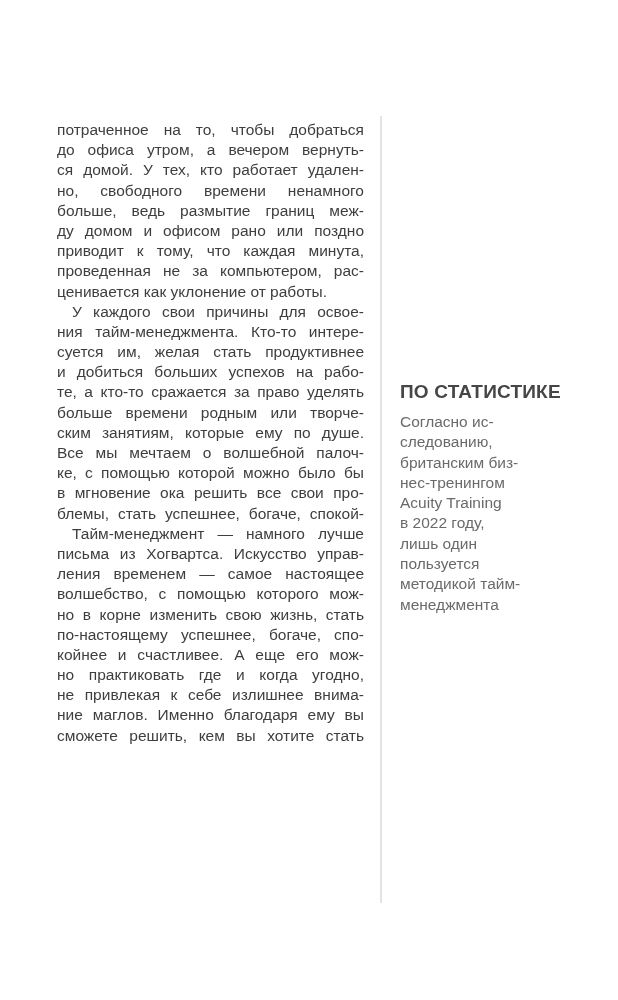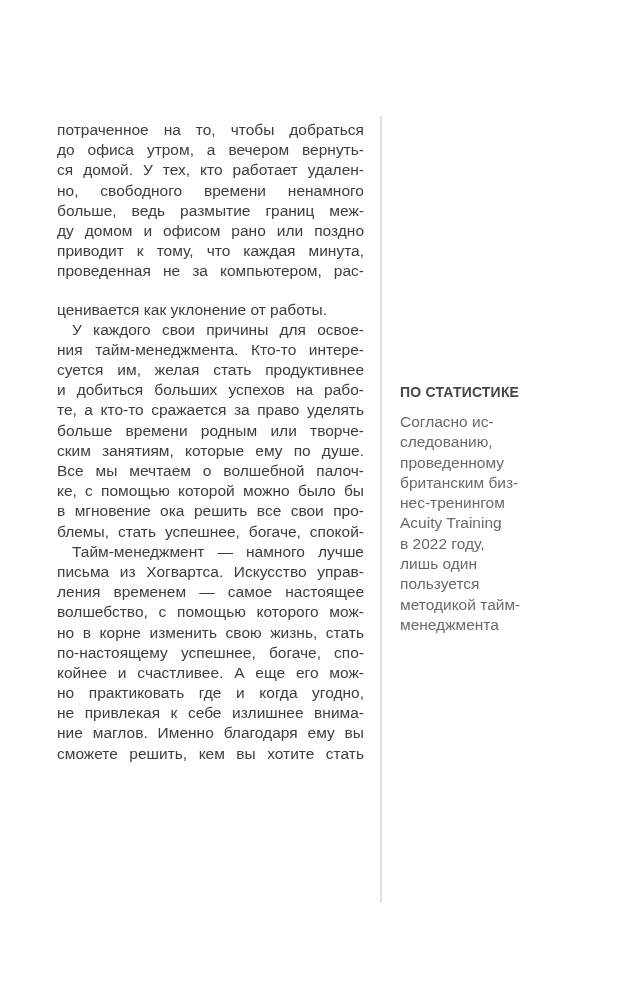--- a/index.html
+++ b/index.html
@@ -28,35 +28,35 @@
     color: var(--main-text);
     font-size: 15.5px;
     line-height: 20.2px;
   }
   .line {
     text-align: justify;
     text-align-last: justify;
     white-space: nowrap;
     height: 20.2px;
   }
-  .line.last { text-align-last: left; margin-top: 18px; }
+  .line.last { text-align-last: left; }
   .line.indent { text-indent: 15px; }
   .divider {
     position: absolute;
     left: 380px; top: 116px;
     width: 2px; height: 787px;
     background: var(--divider);
   }
   .sidebar {
     position: absolute;
     left: 400px; top: 382px;
     width: 175px;
   }
   .sidebar-heading {
-    font-size: 14px;
+    font-size: 19px;
     font-weight: bold;
     line-height: 20px;
     color: var(--sidebar-heading);
     letter-spacing: 0.2px;
   }
   .sidebar-body {
     margin-top: 10px;
     color: var(--sidebar-text);
     font-size: 15.5px;
     line-height: 20.3px;
@@ -102,21 +102,20 @@
       <div class="line">не привлекая к себе излишнее внима-</div>
       <div class="line">ние маглов. Именно благодаря ему вы</div>
       <div class="line">сможете решить, кем вы хотите стать</div>
     </main>
   <div class="divider"></div>
   <aside class="sidebar">
     <h2 class="sidebar-heading">ПО СТАТИСТИКЕ</h2>
     <div class="sidebar-body">
         <div class="sb-line">Согласно ис-</div>
         <div class="sb-line">следованию,</div>
-        <div class="sb-line">проведенному</div>
         <div class="sb-line">британским биз-</div>
         <div class="sb-line">нес-тренингом</div>
         <div class="sb-line">Acuity Training</div>
         <div class="sb-line">в 2022 году,</div>
         <div class="sb-line">лишь один</div>
         <div class="sb-line">пользуется</div>
         <div class="sb-line">методикой тайм-</div>
         <div class="sb-line">менеджмента</div>
       </div>
   </aside>

